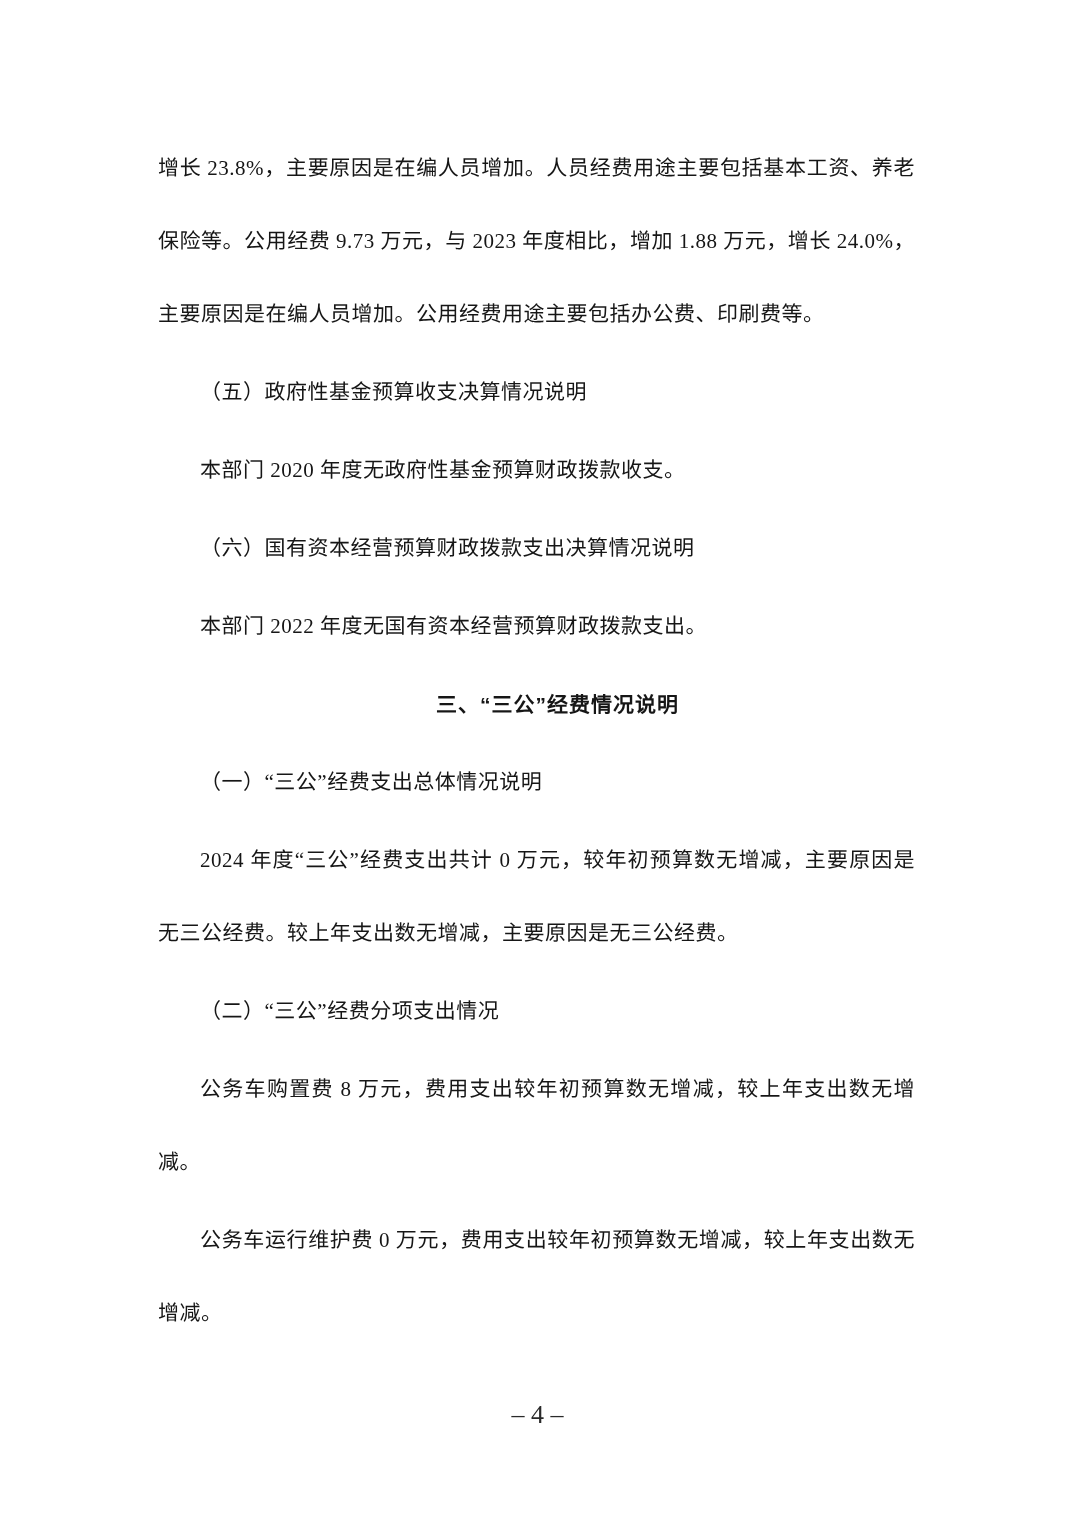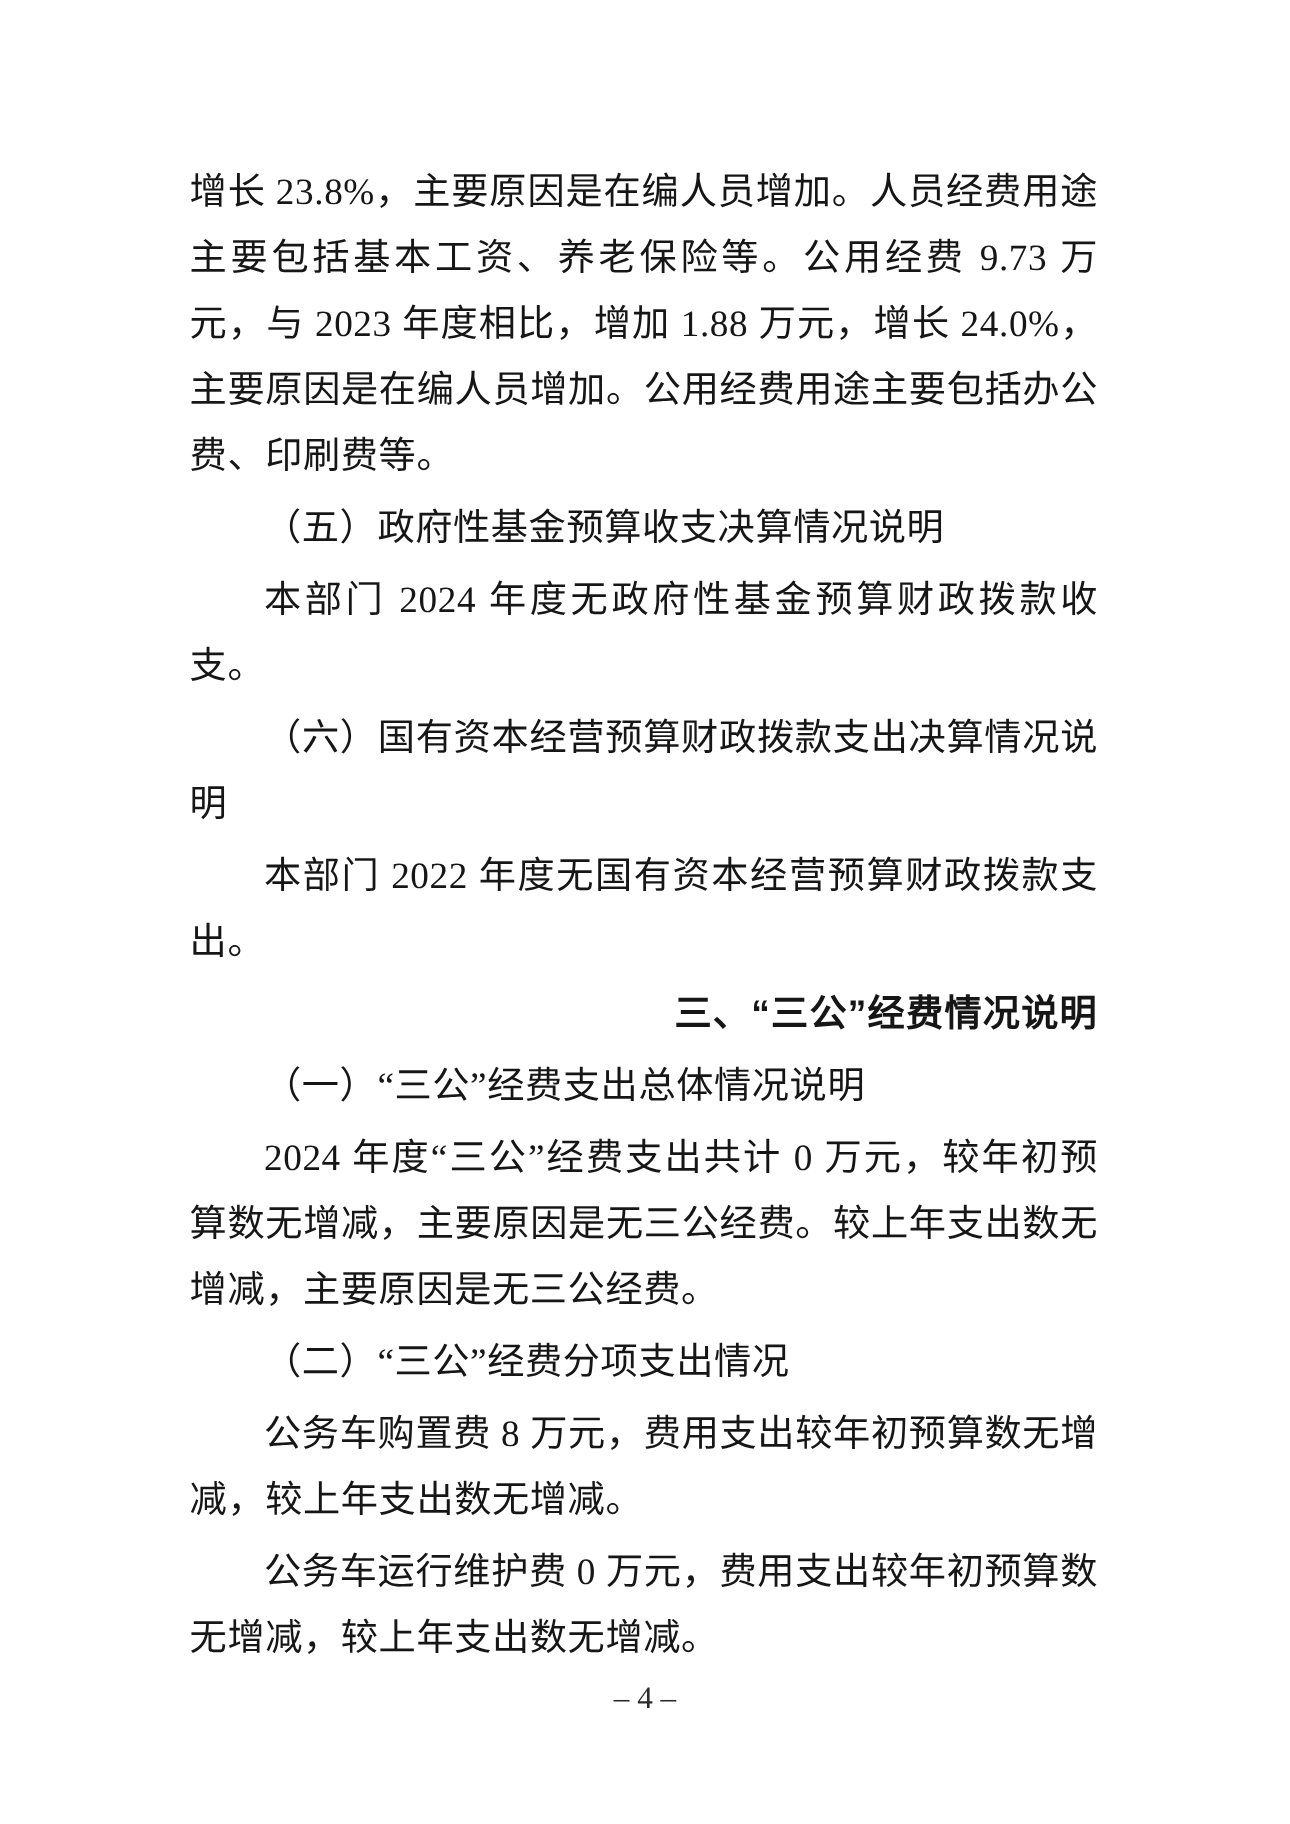--- a/index.html
+++ b/index.html
@@ -17,34 +17,34 @@
     color: #161616;
   }
   .content {
     position: absolute;
     left: 158px;
     top: 132px;
     width: 757px;
   }
   .content p {
     margin: 0 0 5px 0;
-    font-size: 31px;
-    line-height: 55px;
+    font-size: 21px;
+    line-height: 73px;
     text-align: justify;
     letter-spacing: 0.5px;
     font-family: "Liberation Serif", "DejaVu Serif", serif;
     font-weight: normal;
   }
   .content p.indent {
     text-indent: 2em;
   }
   .content p.section-heading {
     font-family: "Liberation Sans", "DejaVu Sans", sans-serif;
     font-weight: bold;
-    text-align: right;
+    text-align: center;
     letter-spacing: 1px;
   }
   .footer {
     position: absolute;
     left: 0;
     right: 0;
     top: 1399px;
     text-align: center;
     font-size: 26px;
     line-height: 32px;
@@ -52,21 +52,21 @@
     color: #2a2a2a;
   }
 </style>
 </head>
 <body>
 
 <div class="page">
   <div class="content">
     <p>增长 23.8%，主要原因是在编人员增加。人员经费用途主要包括基本工资、养老保险等。公用经费 9.73 万元，与 2023 年度相比，增加 1.88 万元，增长 24.0%，主要原因是在编人员增加。公用经费用途主要包括办公费、印刷费等。</p>
     <p class="indent">（五）政府性基金预算收支决算情况说明</p>
-    <p class="indent">本部门 2024 年度无政府性基金预算财政拨款收支。</p>
+    <p class="indent">本部门 2020 年度无政府性基金预算财政拨款收支。</p>
     <p class="indent">（六）国有资本经营预算财政拨款支出决算情况说明</p>
     <p class="indent">本部门 2022 年度无国有资本经营预算财政拨款支出。</p>
     <p class="indent section-heading">三、“三公”经费情况说明</p>
     <p class="indent">（一）“三公”经费支出总体情况说明</p>
     <p class="indent">2024 年度“三公”经费支出共计 0 万元，较年初预算数无增减，主要原因是无三公经费。较上年支出数无增减，主要原因是无三公经费。</p>
     <p class="indent">（二）“三公”经费分项支出情况</p>
     <p class="indent">公务车购置费 8 万元，费用支出较年初预算数无增减，较上年支出数无增减。</p>
     <p class="indent">公务车运行维护费 0 万元，费用支出较年初预算数无增减，较上年支出数无增减。</p>
   </div>
   <div class="footer">– 4 –</div>

